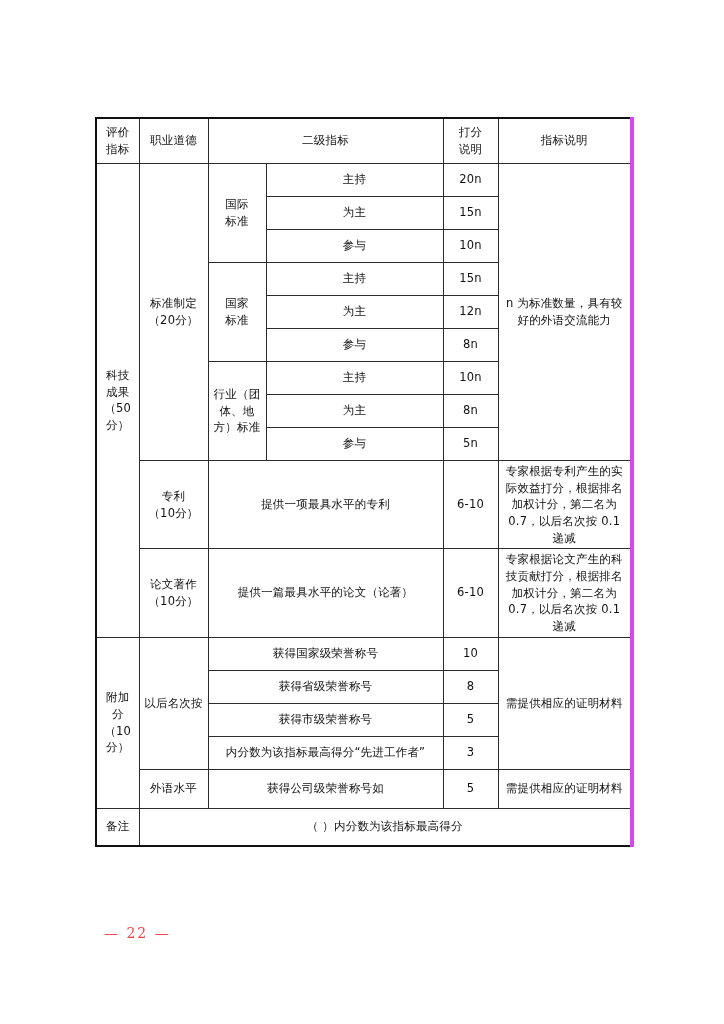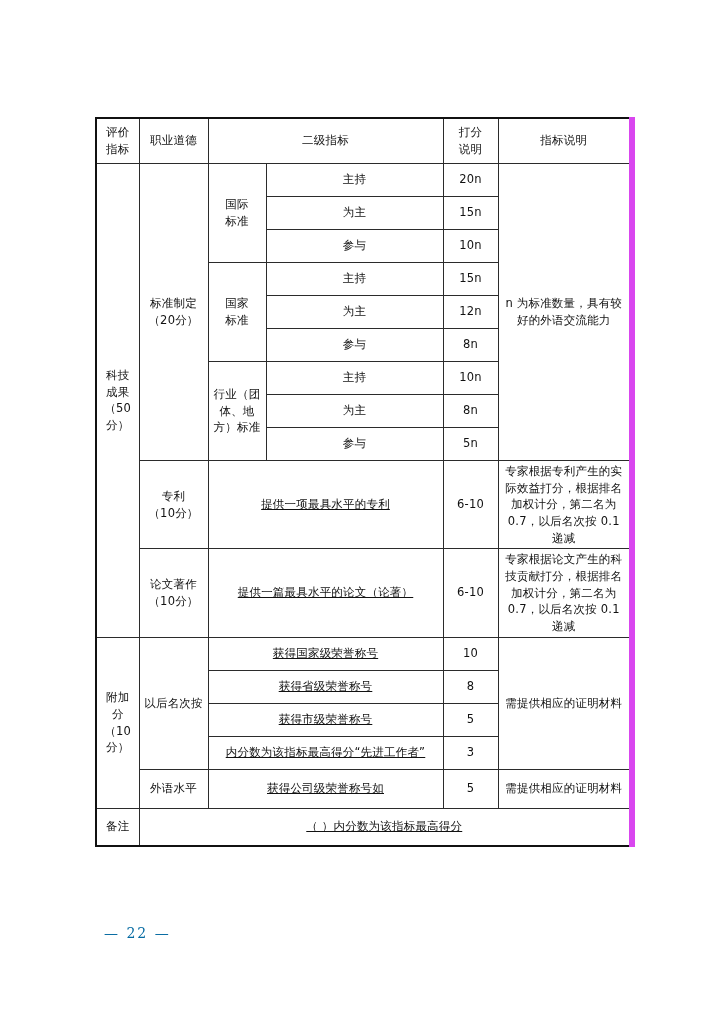--- a/index.html
+++ b/index.html
@@ -34,26 +34,26 @@
   table.eval-table td {
     border: 1px solid #2b2b2b;
     padding: 2px 4px;
     vertical-align: middle;
     text-align: center;
     font-size: 11.5px;
     color: #111111;
     letter-spacing: 0.2px;
   }
   table.eval-table td.outer-l { border-left: 2px solid #111; }
-  table.eval-table td.outer-r { border-right: 6px solid #d946ef; }
+  table.eval-table td.outer-r { border-right: 4px solid #d946ef; }
   table.eval-table tr.first-row td { border-top: 2px solid #111; }
   table.eval-table tr.last-row td { border-bottom: 2px solid #111; }
 
   .hdr { font-weight: normal; }
-  .cell-left { text-align: left; padding-left: 7px; text-decoration: underline; }
+  .cell-left { text-align: left; padding-left: 7px; }
   .cell-just {
     text-align: left;
     padding-left: 5px;
     padding-right: 3px;
     vertical-align: top;
     padding-top: 3px;
     line-height: 1.45;
   }
   .narrow-wrap {
     display: block;
@@ -61,21 +61,21 @@
   }
   .vcenter { vertical-align: middle; }
   .rowcell { height: 28px; }
 
   .page-number {
     position: absolute;
     left: 104px;
     top: 925px;
     font-size: 14px;
     letter-spacing: 2px;
-    color: #0369a1;
+    color: #ef4444;
     font-family: "DejaVu Serif", "Liberation Serif", serif;
   }
 </style>
 </head>
 <body>
 
 <div class="page">
 
   <table class="eval-table">
     <colgroup>

